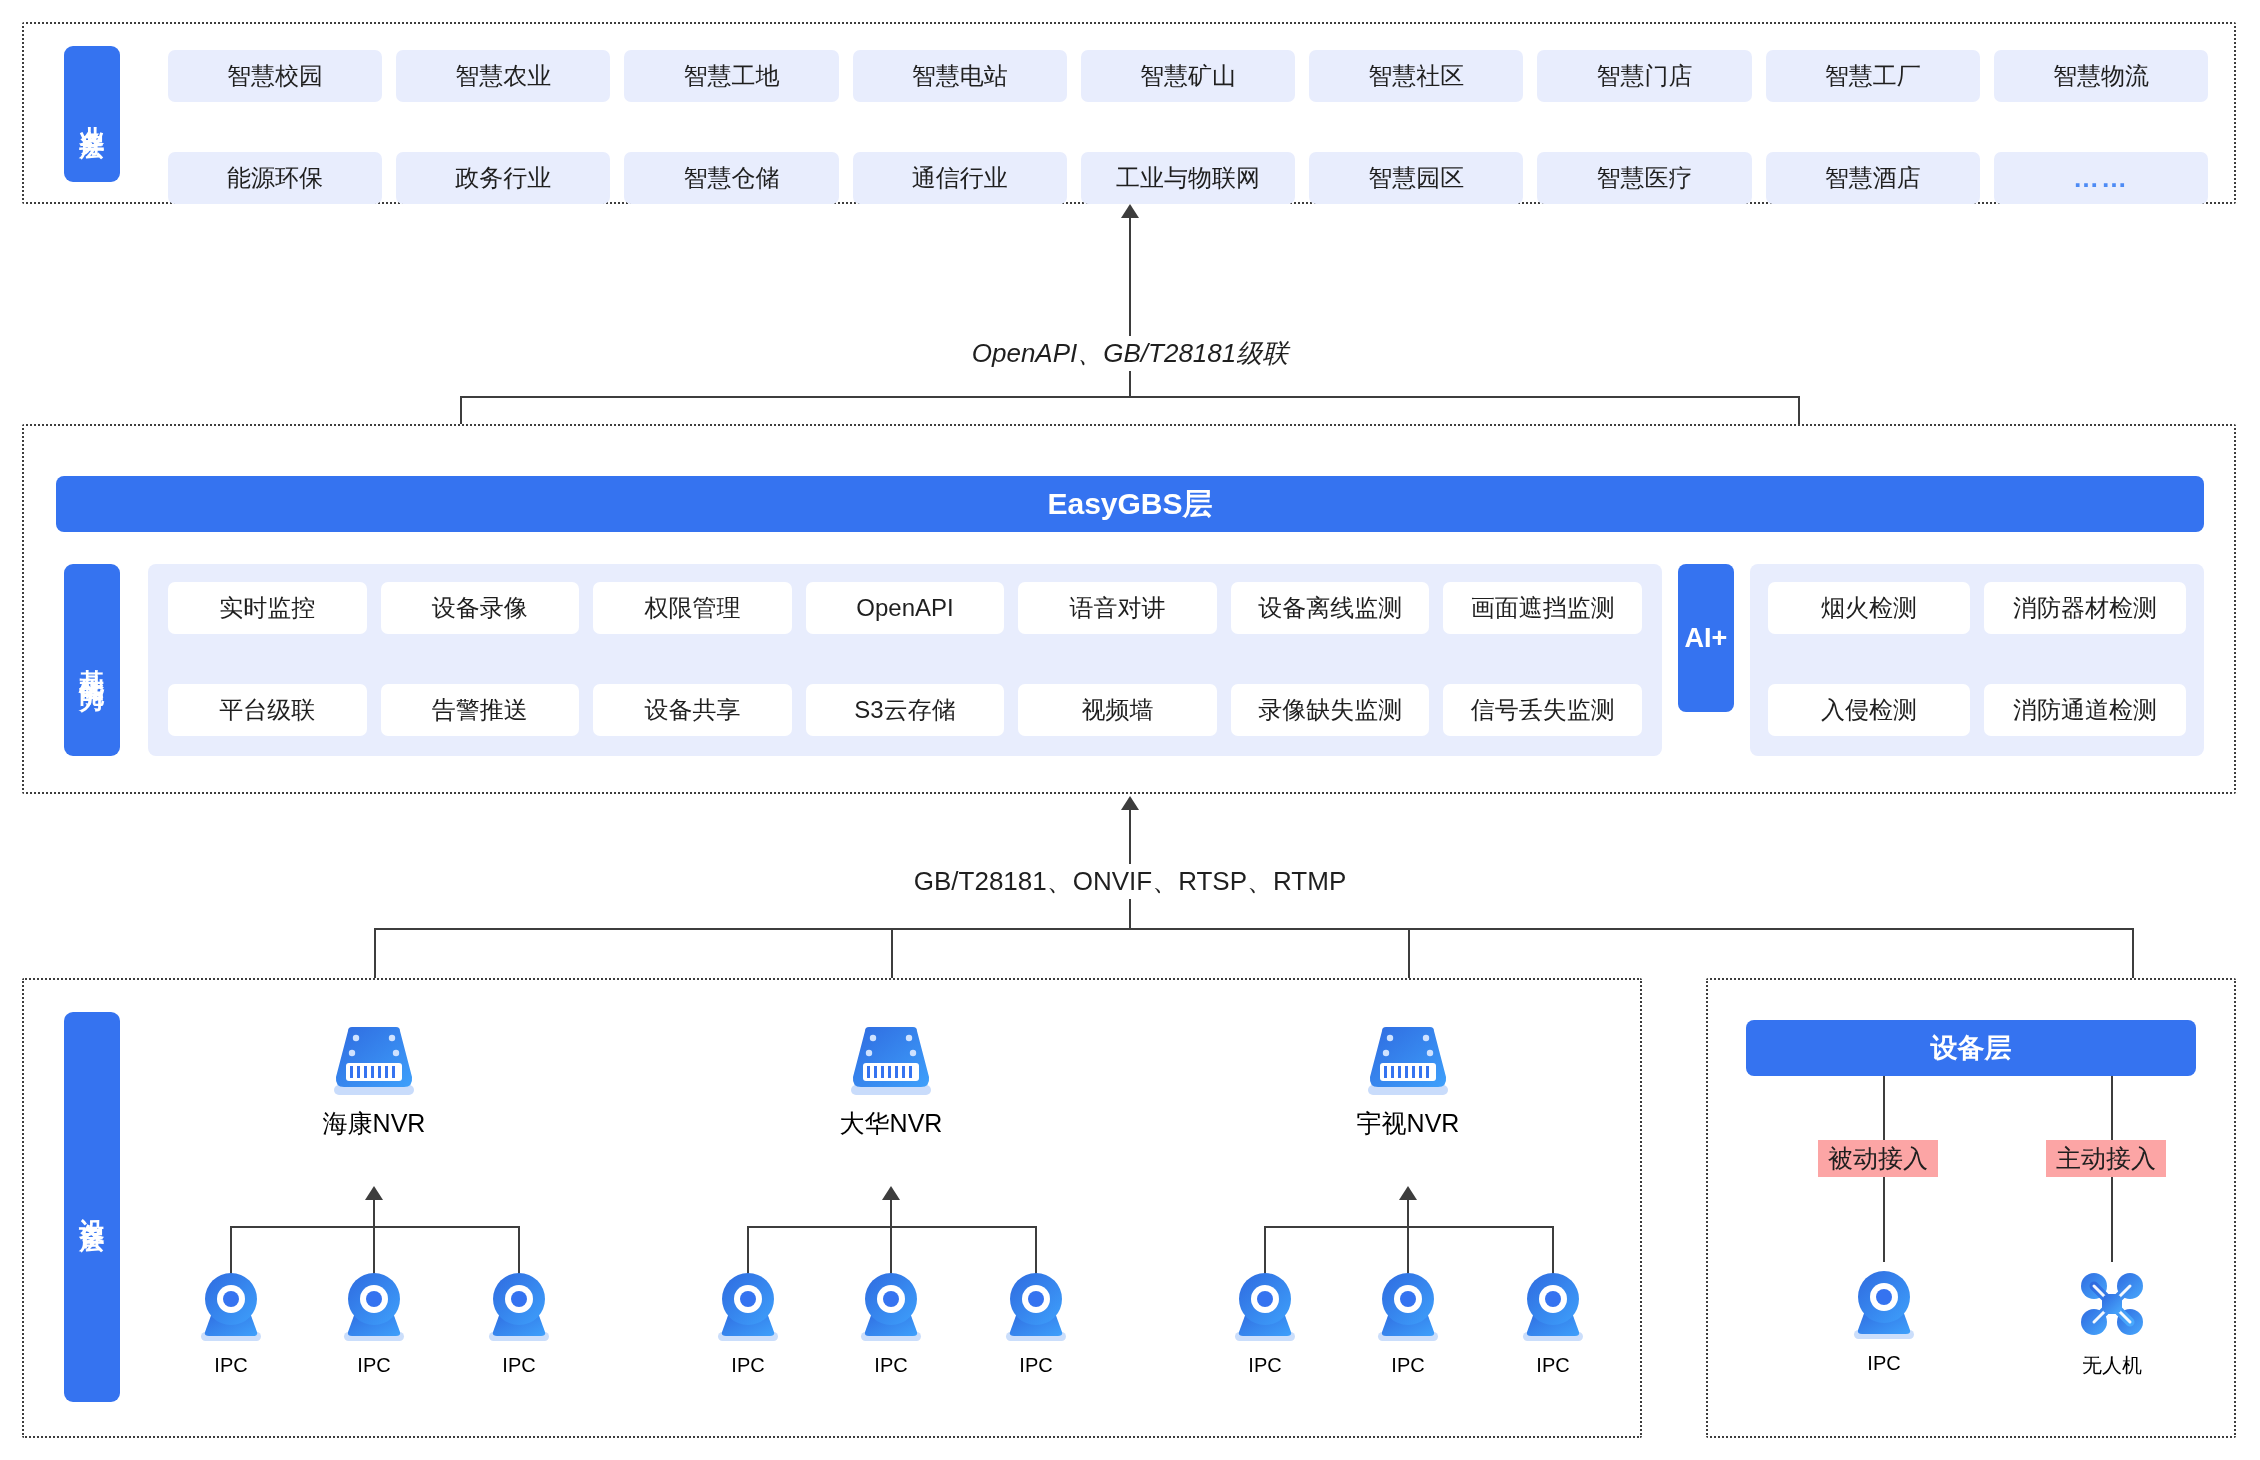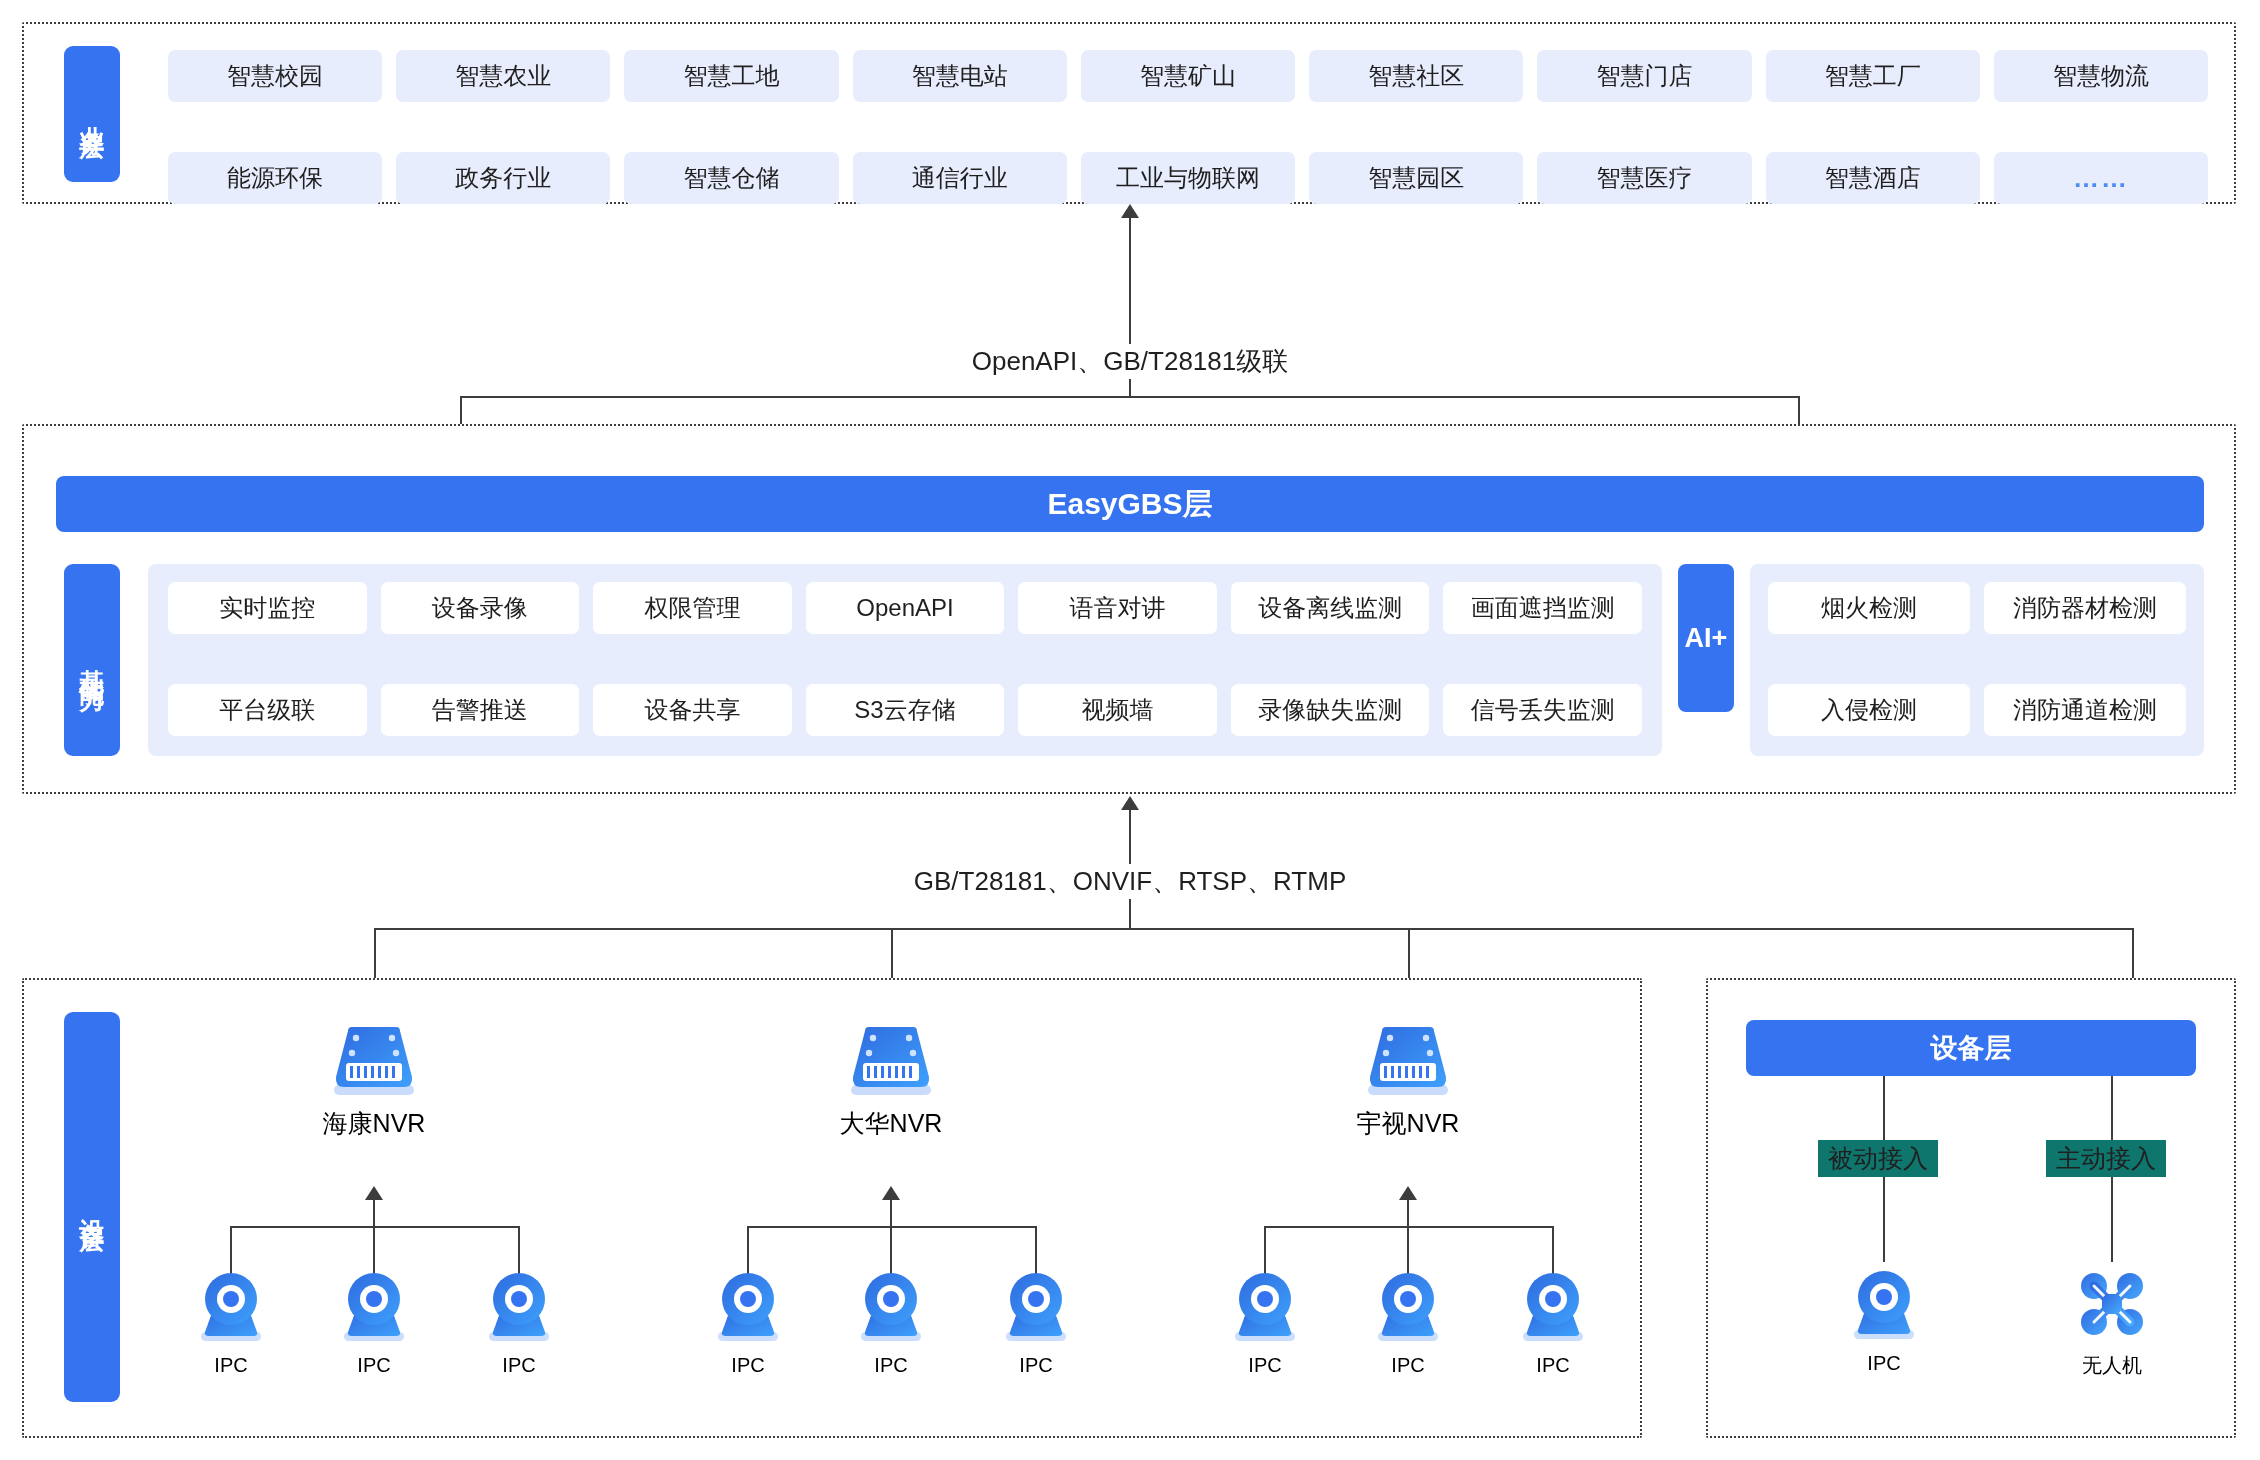--- a/index.html
+++ b/index.html
@@ -117,21 +117,21 @@
     font-size: 25px;
     color: #000000;
     margin-top: 6px;
     white-space: nowrap;
   }
   .node-label.small { font-size: 20px; }
 
   .access-label {
     position: absolute;
     font-size: 25px;
-    background: #0f766e;
+    background: #fca5a5;
     padding: 2px 10px;
     white-space: nowrap;
   }
 </style>
 </head>
 <body>
 
 <div class="canvas">
 
   <div class="dashed-box" style="left:22px; top:22px; width:2214px; height:182px;"></div>
@@ -162,21 +162,21 @@
     <div class="chip">智慧门店</div>
     <div class="chip">智慧工厂</div>
     <div class="chip">智慧物流</div>
   </div>
 
   <div class="arrow-up" style="left:1121px; top:204px;"></div>
   <div class="vline" style="left:1129px; top:218px; height:180px;"></div>
   <div class="hline" style="left:460px; top:396px; width:1340px;"></div>
   <div class="vline" style="left:460px; top:396px; height:80px;"></div>
   <div class="vline" style="left:1798px; top:396px; height:80px;"></div>
-  <div class="link-label" style="left:930px; top:344px; width:400px;">OpenAPI、GB/T28181级联</div>
+  <div class="link-label" style="left:930px; top:336px; width:400px;font-style:italic;">OpenAPI、GB/T28181级联</div>
 
   <div class="dashed-box" style="left:22px; top:424px; width:2214px; height:370px;"></div>
 
   <div class="blue-bar" style="left:56px; top:476px; width:2148px; height:56px; font-size:30px;">
     <span>EasyGBS层</span>
   </div>
 
   <div class="side-tab" style="left:64px; top:564px; width:56px; height:192px;">
     <span>基础能力</span>
   </div>

